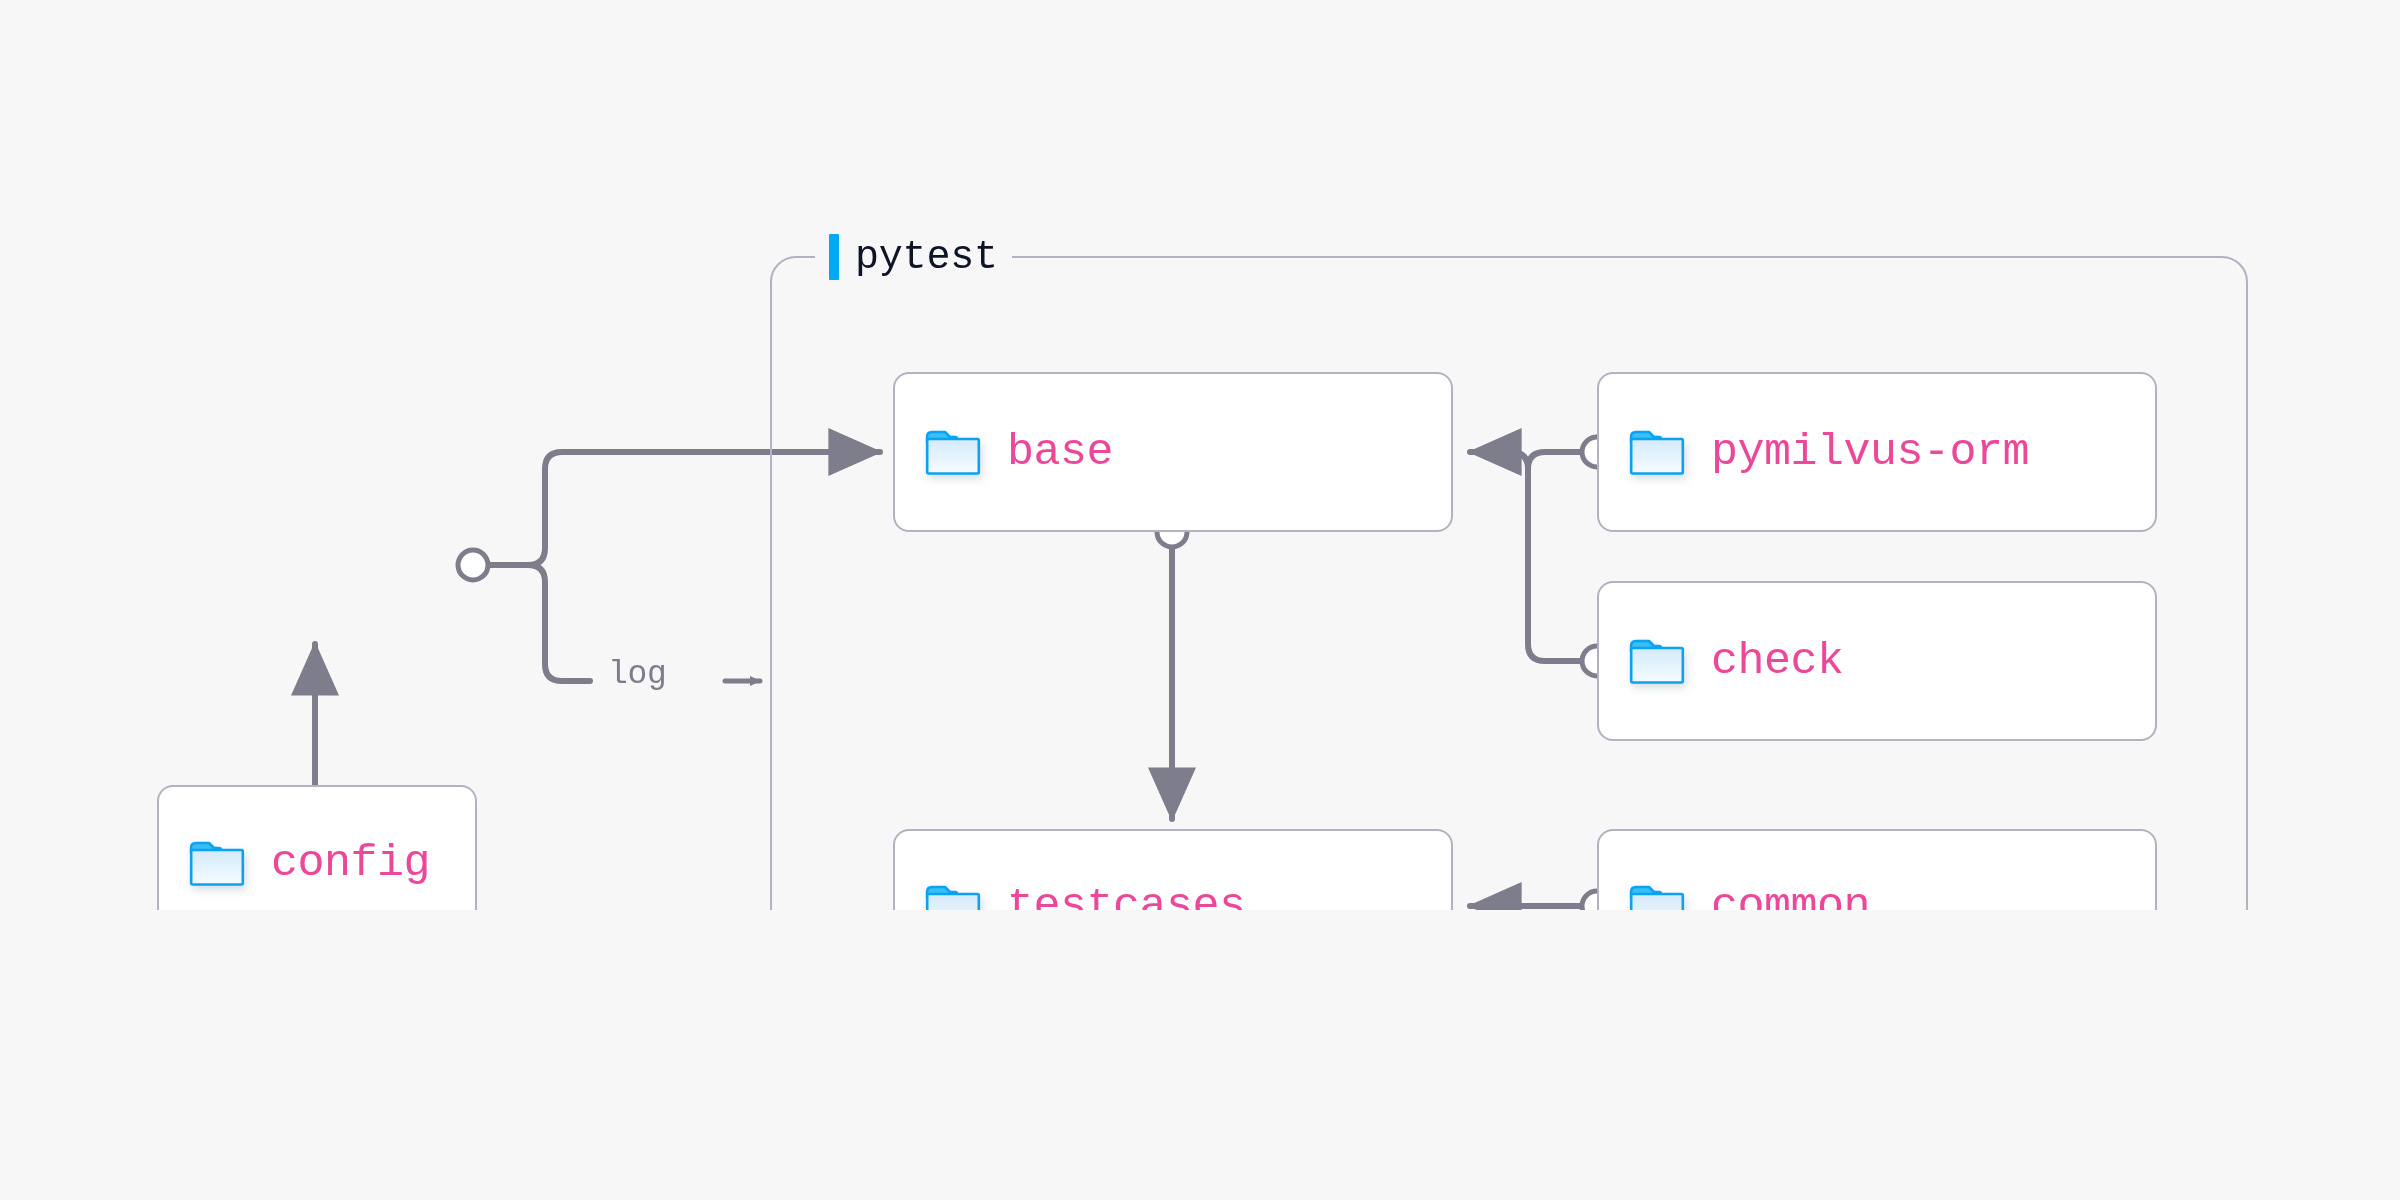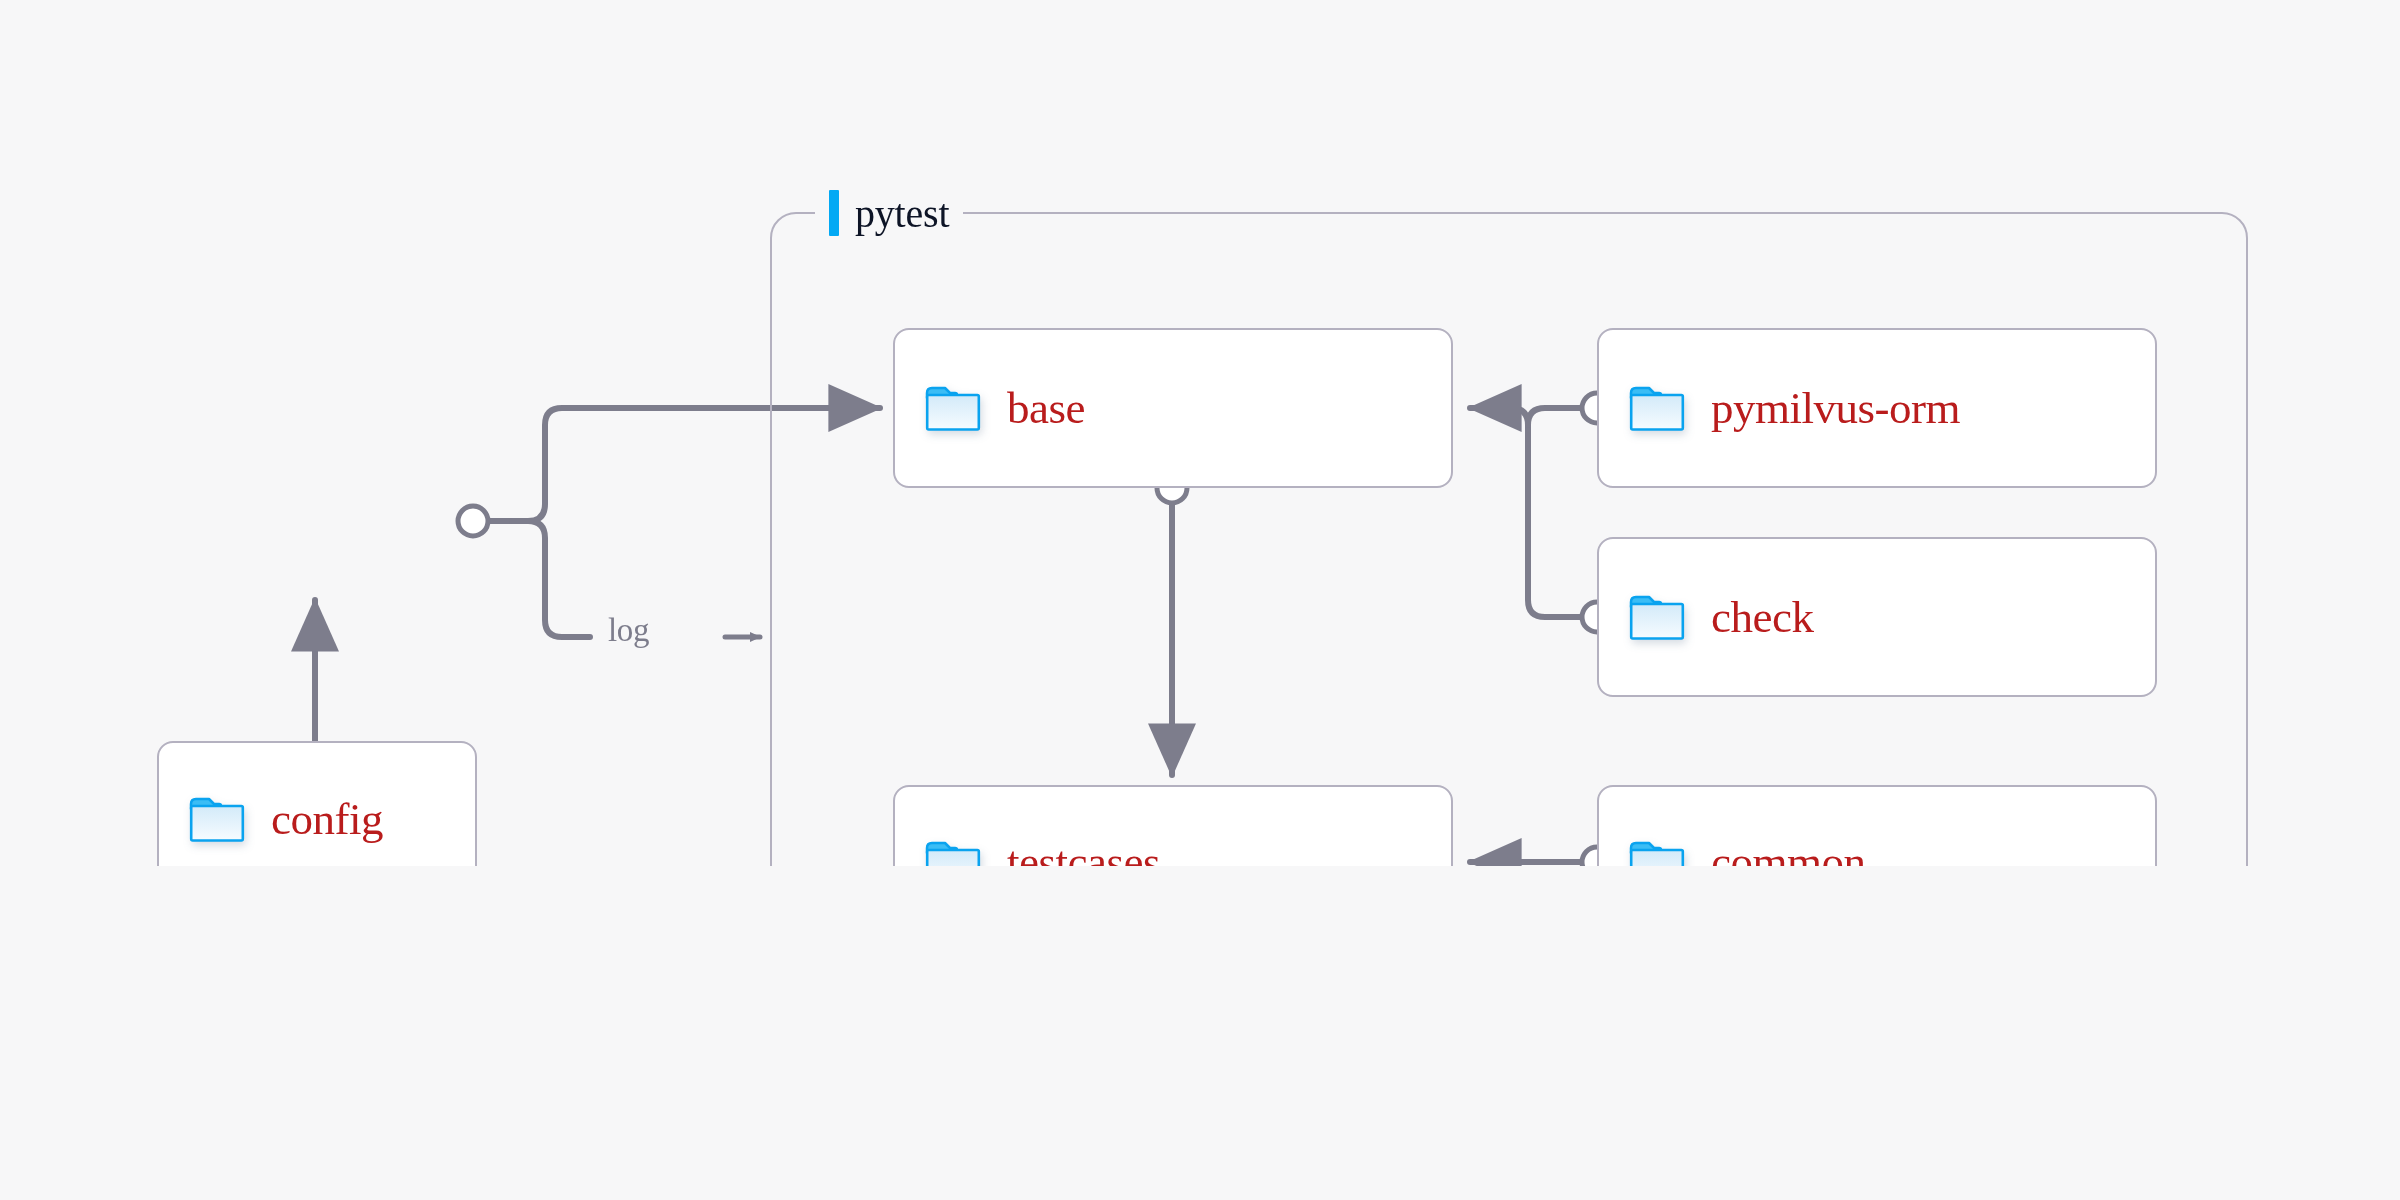--- a/index.html
+++ b/index.html
@@ -5,22 +5,23 @@
   html, body {
     margin: 0;
     padding: 0;
     background: #f7f7f8;
   }
   #canvas {
     position: relative;
     width: 2400px;
     height: 866px;
     background: #f7f7f8;
-    font-family: Liberation Serif, serif;
+    font-family: Liberation Mono, monospace;
     overflow: hidden;
+    margin-top: 44px;
   }
   #edges, #frame {
     position: absolute;
     inset: 0;
     width: 2400px;
     height: 1200px;
   }
   #nodes {
     position: absolute;
     inset: 0;
@@ -64,21 +65,21 @@
     background: #ffffff;
     border: 2px solid #b4b1c0;
     border-radius: 16px;
     display: flex;
     align-items: center;
     padding-left: 30px;
     gap: 26px;
   }
   .node-label {
     font-size: 45px;
-    color: #b91c1c;
+    color: #ec4899;
     letter-spacing: -0.5px;
     white-space: nowrap;
     line-height: 1;
   }
 
   
   .folder-icon {
     flex: 0 0 auto;
     width: 56px;
     height: 48px;

